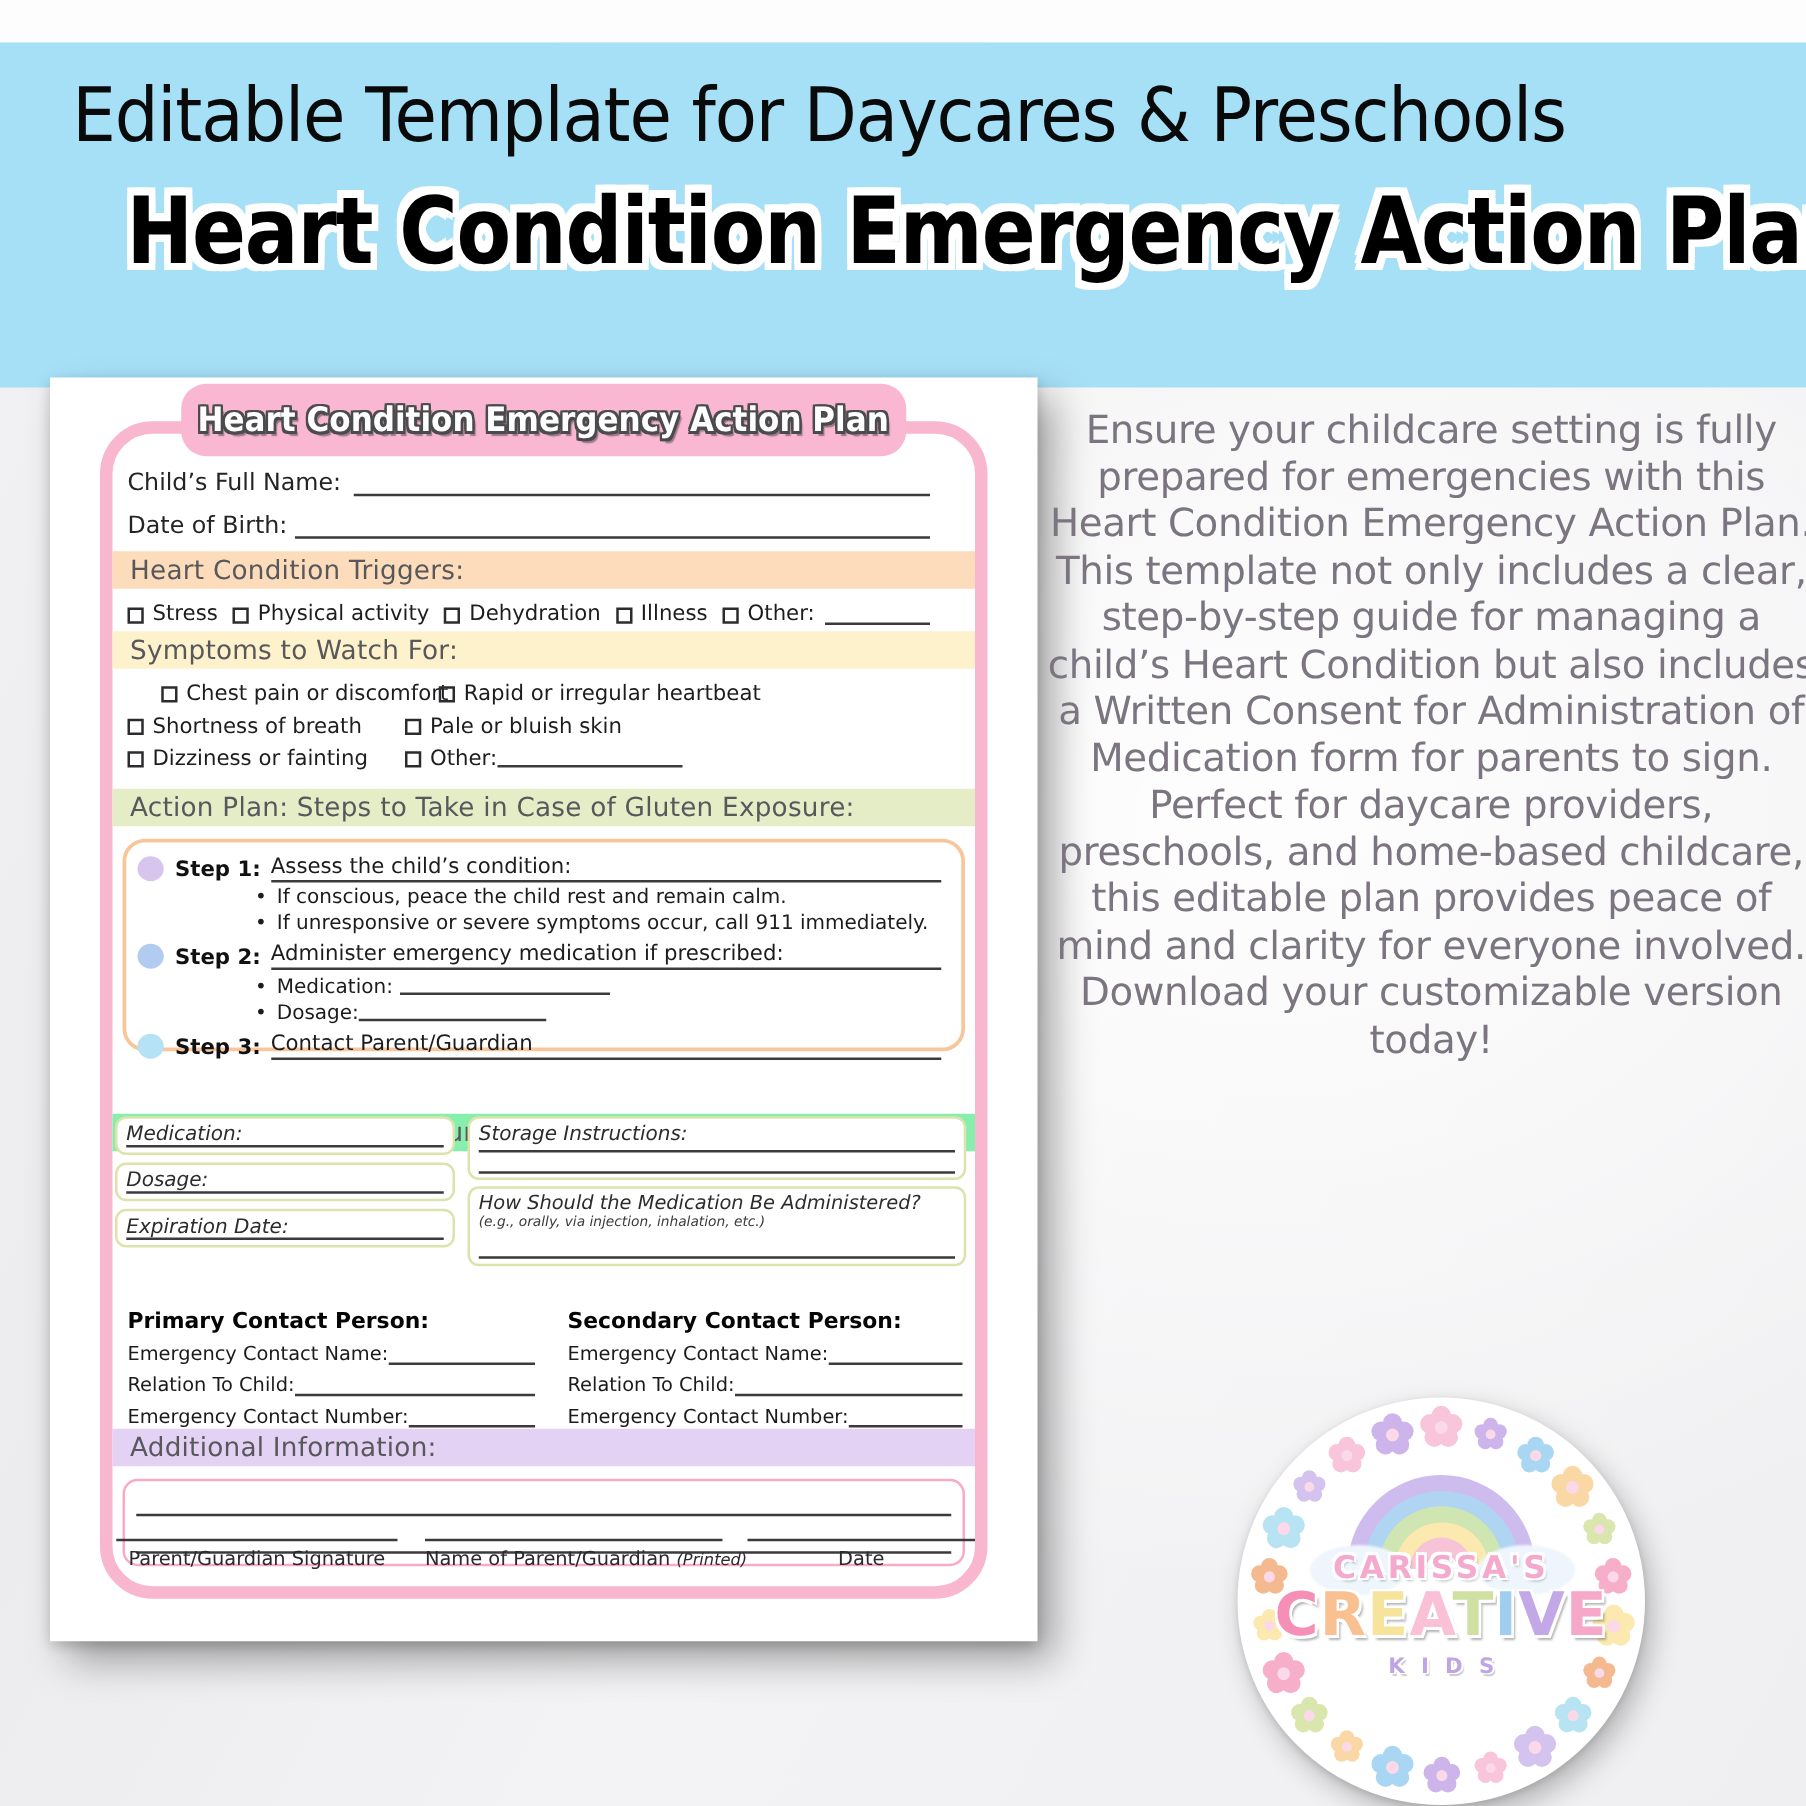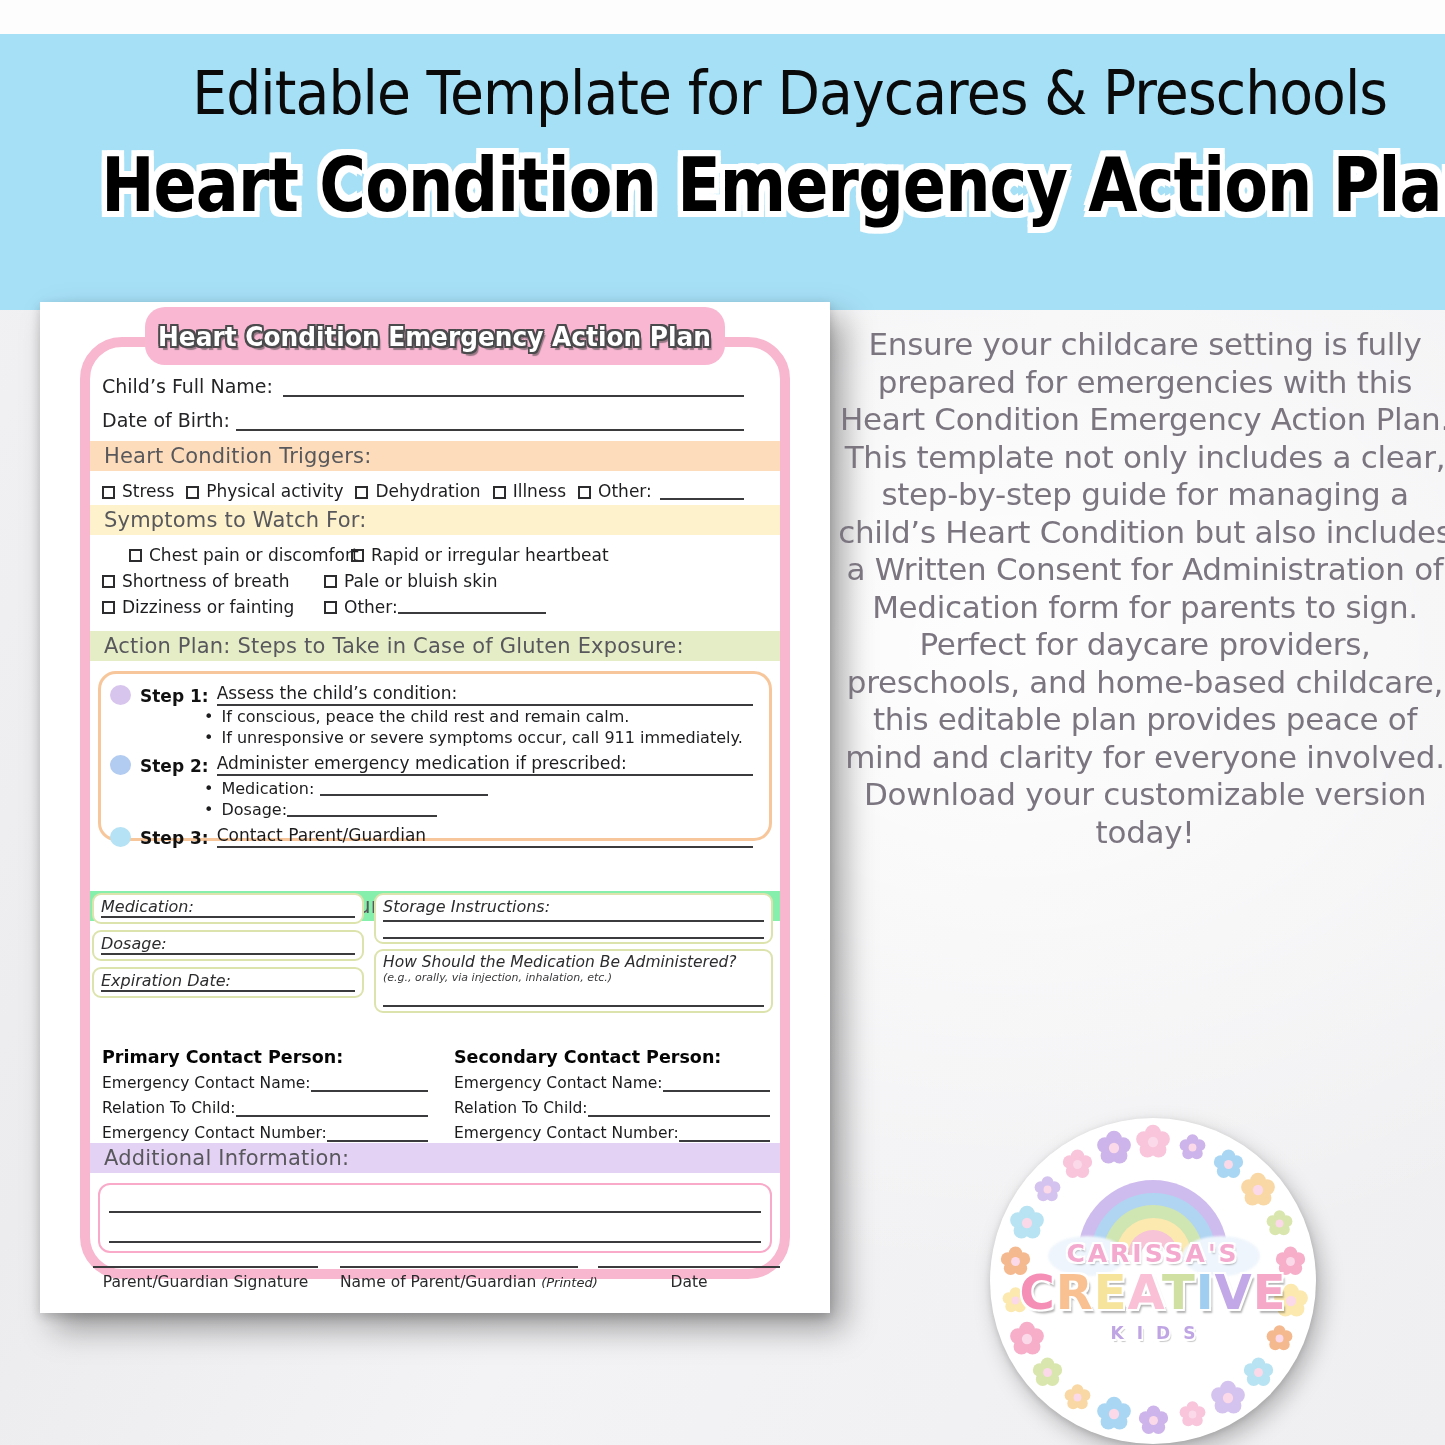--- a/index.html
+++ b/index.html
@@ -6,21 +6,21 @@
   html,body { width:1445px; height:1445px; }
   body { font-family:"DejaVu Sans","Liberation Sans",sans-serif; }
   .canvas {
     position:relative; width:1445px; height:1445px; overflow:hidden;
     background:
       radial-gradient(ellipse 1200px 900px at 70% 45%, rgba(255,255,255,.9), rgba(255,255,255,0) 70%),
       linear-gradient(118deg,#f2f2f4 0%, #ececee 30%, #f3f3f5 55%, #efeff1 100%);
   }
   
   .top-strip { position:absolute; left:0; top:0; width:100%; height:34px; background:#fdfdfe; }
-  .banner { position:absolute; left:0; top:34px; width:100%; height:276px; background:#a6e0f7; text-align:right; }
+  .banner { position:absolute; left:0; top:34px; width:100%; height:276px; background:#a6e0f7; text-align:left; }
   .banner-line1 {
     position:absolute; left:0; right:0; top:24px; white-space:nowrap;
     font-size:60px; font-weight:500; color:#0a0a0a; letter-spacing:-1px;
     transform:scaleX(.92); transform-origin:center;
   }
   .banner-line2 {
     position:absolute; left:0; right:0; top:108px; white-space:nowrap;
     font-size:74px; font-weight:800; color:#000; letter-spacing:-1px;
     transform:scaleX(.86); transform-origin:center;
     text-shadow:
@@ -82,21 +82,21 @@
   .med-line { position:absolute; left:7px; right:7px; border-bottom:2px solid #3b3b3d; }
   
   .contact-title { font-size:17.5px; font-weight:700; color:#050505; white-space:nowrap; }
   .contact-row { display:flex; align-items:flex-end; height:20px; margin-top:5px;text-align:center; }
   .contact-row .clab { font-size:15.5px; color:#1b1b1d; white-space:nowrap; }
   .contact-row .wline { height:14px; }
   
   .add-box { left:8px; right:8px; height:70px; border:2.5px solid #f9aac8; border-radius:12px; background:#fff; }
   .add-line { position:absolute; left:9px; right:9px; border-bottom:2px solid #3b3b3d; }
   
-  .sig-cell { position:absolute; display:flex; flex-direction:column;margin-top:35px; }
+  .sig-cell { position:absolute; display:flex; flex-direction:column; }
   .sig-line { border-bottom:2px solid #3b3b3d; height:20px; }
   .sig-lab { text-align:center; font-size:15.5px; color:#2a2a2c; margin-top:5px; white-space:nowrap; }
   .printed { font-style:italic; font-size:13px; }
   
   .description {
     position:absolute; left:838px; top:326px; width:614px;
     font-size:31px; line-height:37.5px; color:#7b7580; text-align:center;
     letter-spacing:-.3px; font-weight:400;
   }
   

